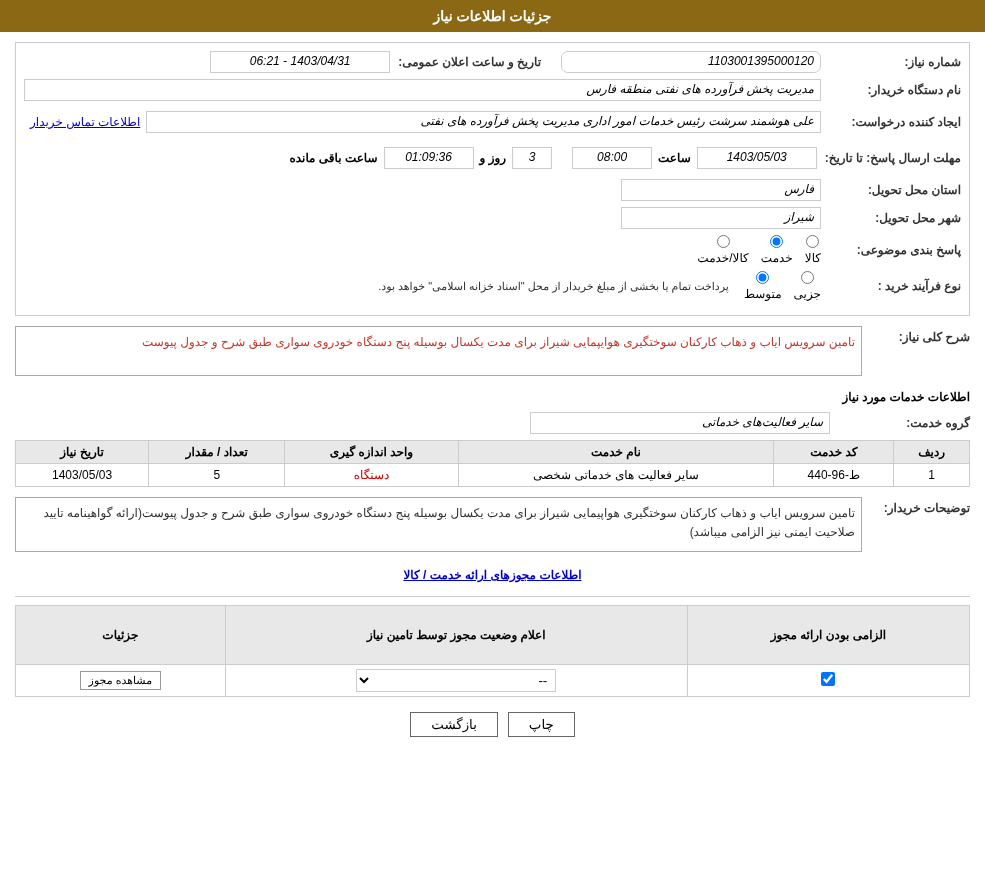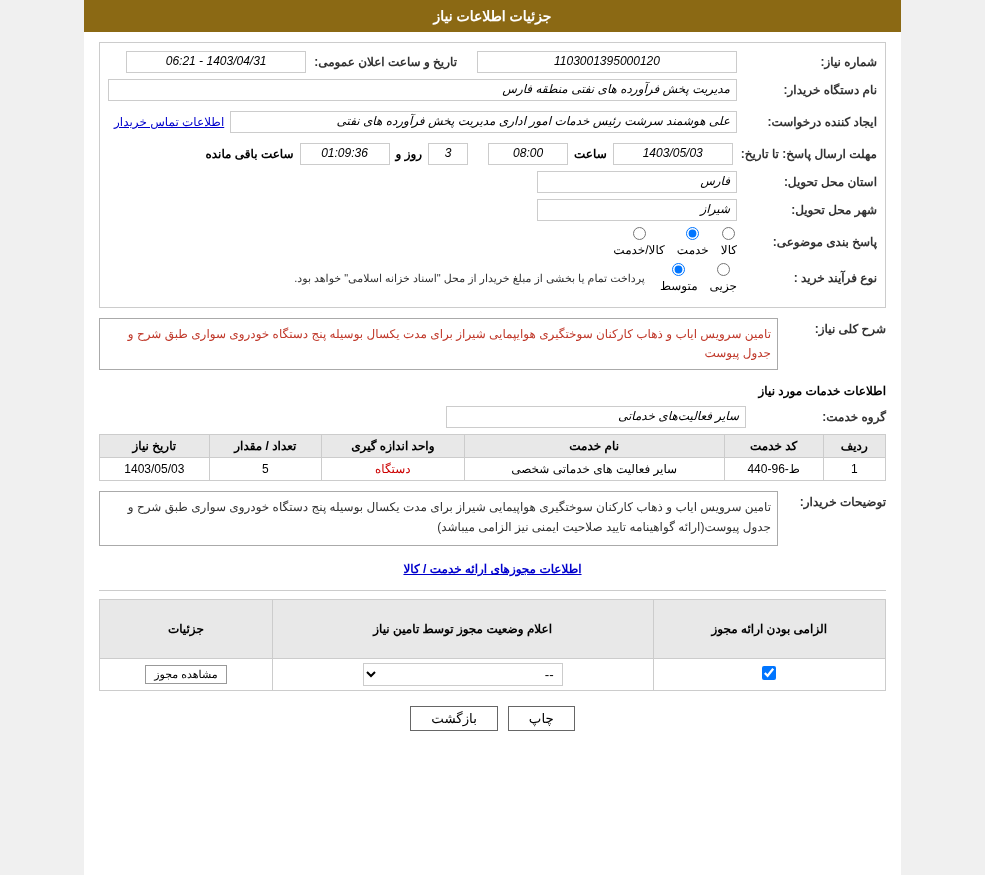--- a/index.html
+++ b/index.html
@@ -3,21 +3,21 @@
   <meta charset="utf-8">
   <style>
     * { box-sizing: border-box; margin: 0; padding: 0; }
     body {
       font-family: Tahoma, Arial, sans-serif;
       font-size: 12px;
       background: #f0f0f0;
       direction: rtl;
     }
     .page-wrapper {
-      width: 817px;
+      width: 985px;
       min-height: 875px;
       background: #fff;
       margin: 0 auto;
     }
     .header-bar {
       background: #8B6914;
       color: #fff;
       text-align: center;
       padding: 8px 10px;
       font-size: 14px;
@@ -198,21 +198,21 @@
   <div class="header-bar">
     <span>جزئیات اطلاعات نیاز</span>
   </div>
 
   <div class="content">
 
     <div class="form-section">
 
       <div class="form-row">
         <span class="label">شماره نیاز:</span>
-        <div class="value-box" style="max-width:260px; text-align:center;">1103001395000120</div>
+        <div class="value-box" style="max-width:260px; text-align:right;border-radius:7px;">1103001395000120</div>
         <span style="margin: 0 10px;"></span>
         <span class="label" style="min-width:auto;">تاریخ و ساعت اعلان عمومی:</span>
         <div class="value-box" style="max-width:180px; text-align:center;">1403/04/31 - 06:21</div>
       </div>
 
       <div class="form-row">
         <span class="label">نام دستگاه خریدار:</span>
         <div class="value-box">مدیریت پخش فرآورده های نفتی منطقه فارس</div>
       </div>
 
@@ -222,21 +222,21 @@
         <span style="margin:8px 6px;text-decoration:underline;" class="blue-link">اطلاعات تماس خریدار</span>
       </div>
 
       <div class="form-row">
         <span class="label">مهلت ارسال پاسخ: تا تاریخ:</span>
         <div class="value-box" style="max-width:120px; text-align:center;">1403/05/03</div>
         <span style="margin:0 6px;" class="inline-label">ساعت</span>
         <div class="value-box" style="max-width:80px; text-align:center;">08:00</div>
         <span style="margin:0 10px;"></span>
         <div class="value-box" style="max-width:40px; text-align:center;">3</div>
-        <span style="margin:0 6px;text-align:right;" class="inline-label">روز و</span>
+        <span style="margin:8px 6px;text-align:right;" class="inline-label">روز و</span>
         <div class="value-box" style="max-width:90px; text-align:center;">01:09:36</div>
         <span style="margin:0 6px;" class="inline-label">ساعت باقی مانده</span>
       </div>
 
       <div class="form-row">
         <span class="label">استان محل تحویل:</span>
         <div class="value-box" style="max-width:200px;">فارس</div>
       </div>
 
       <div class="form-row">

